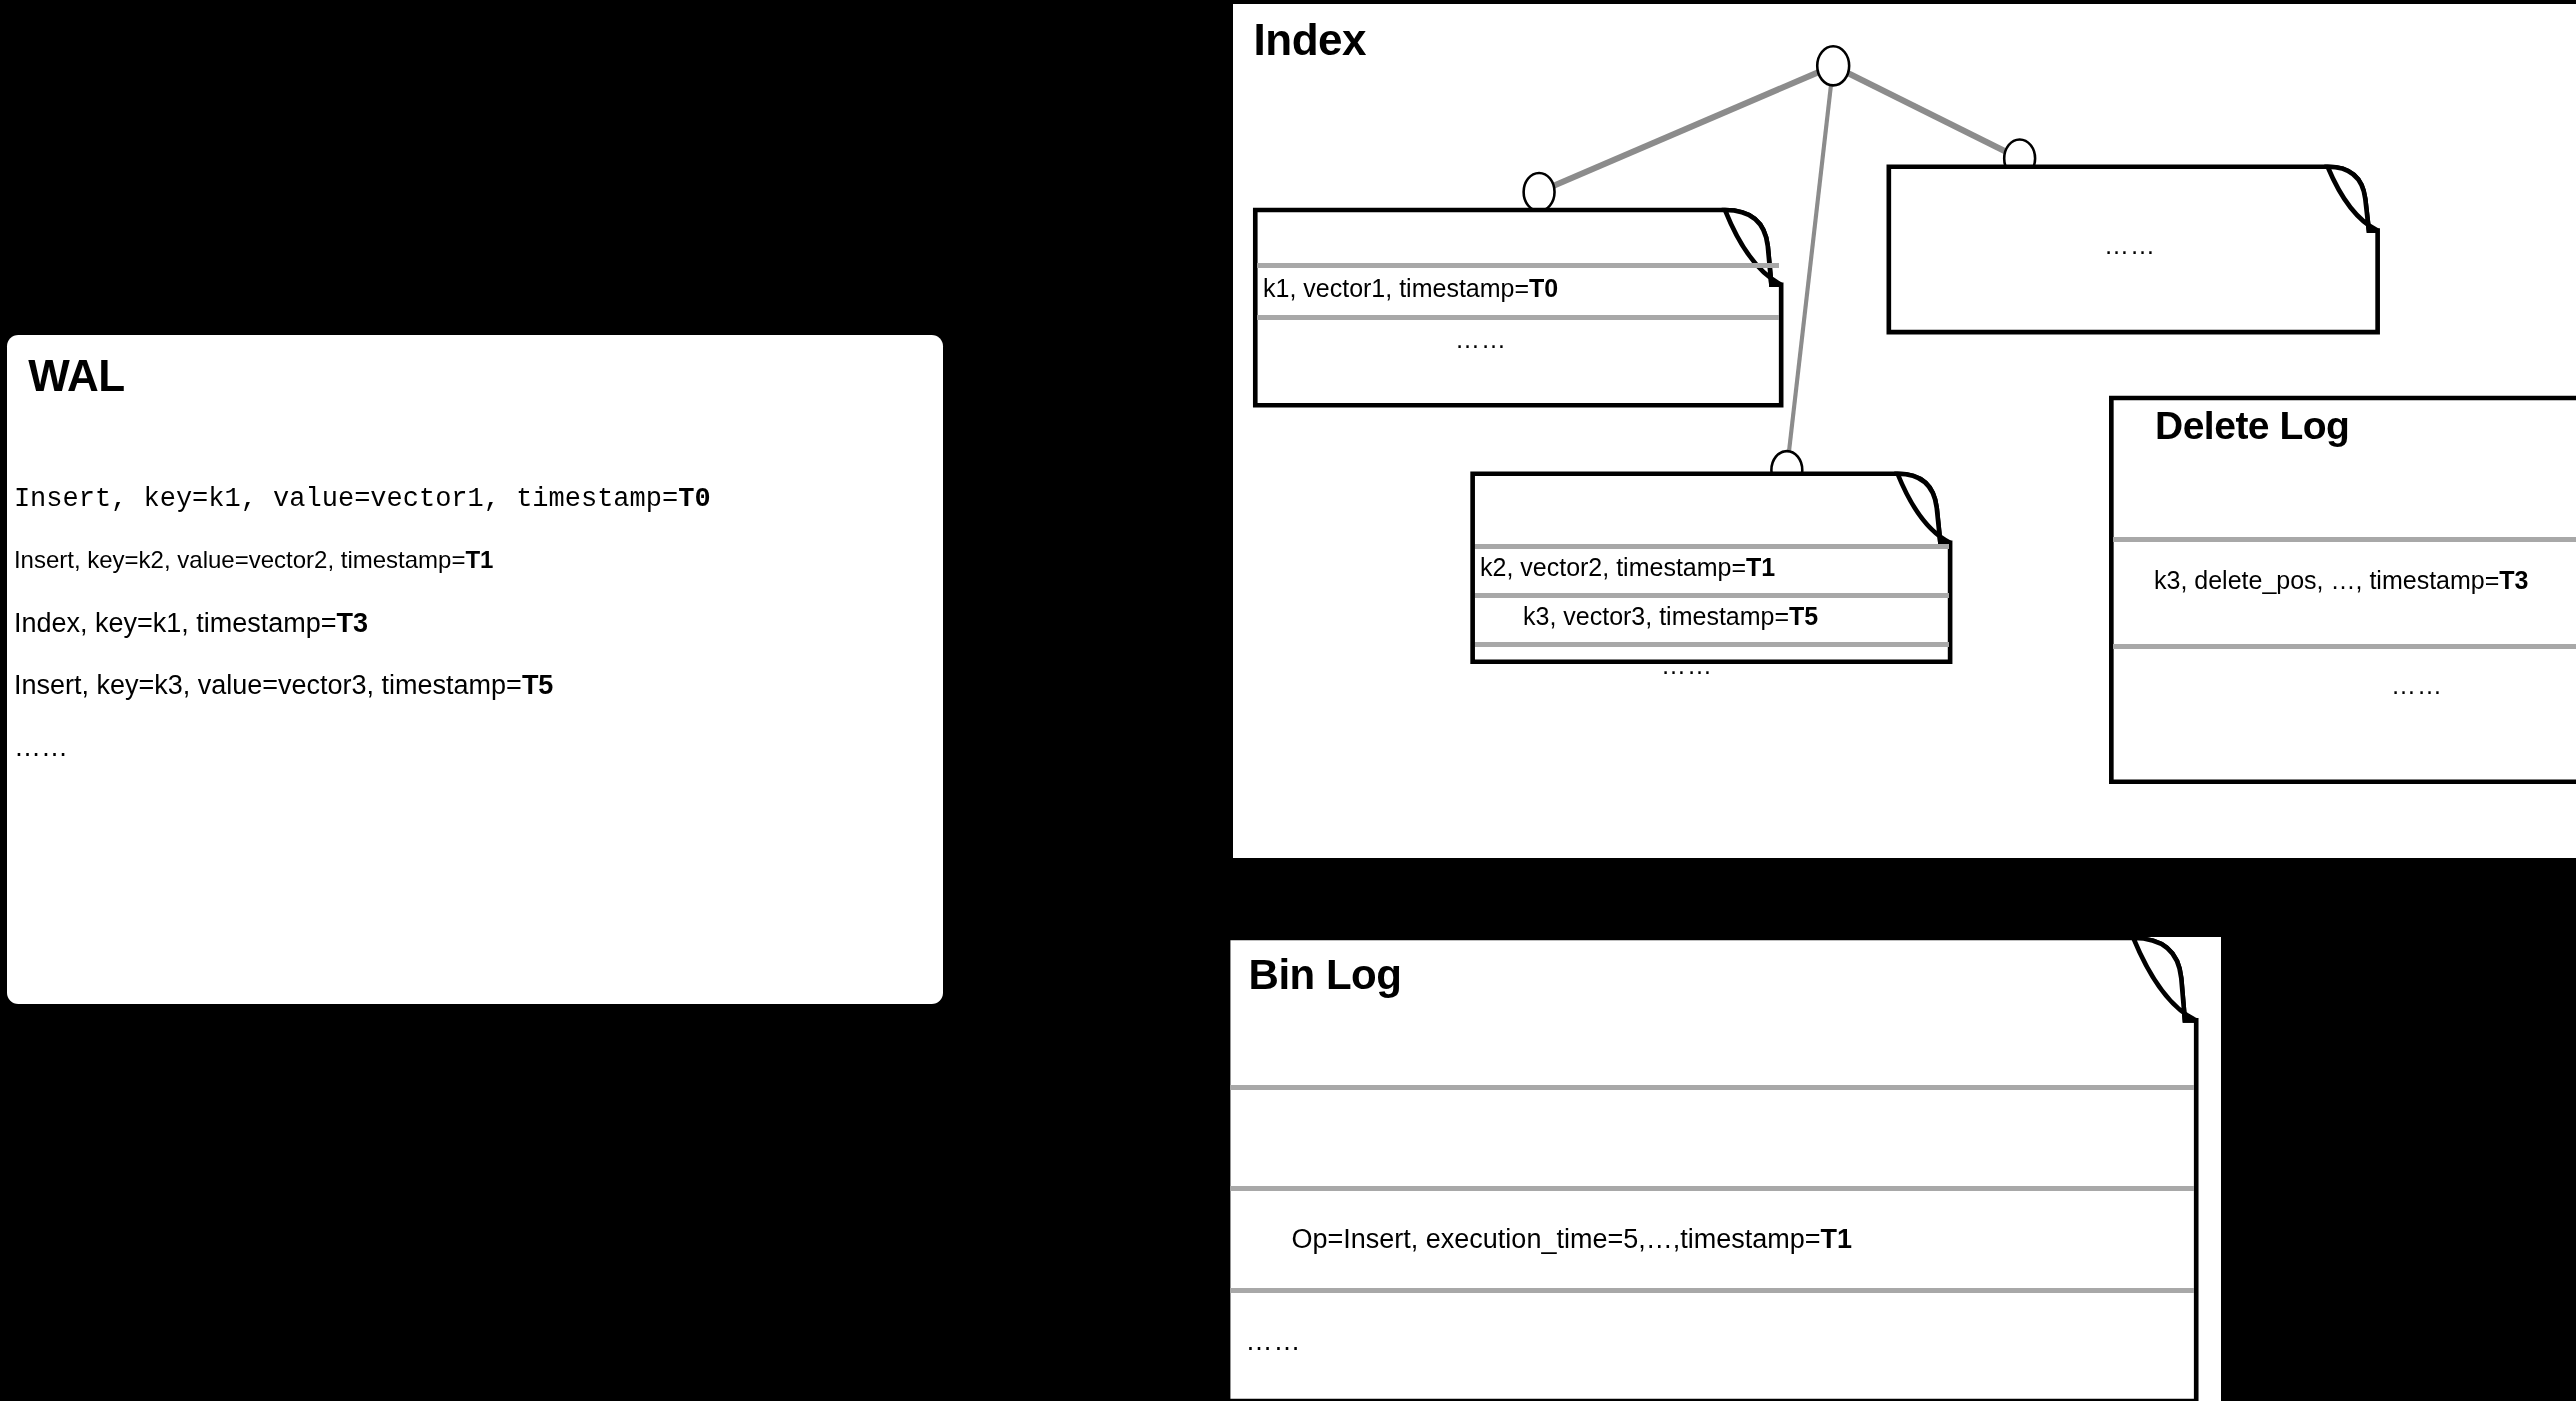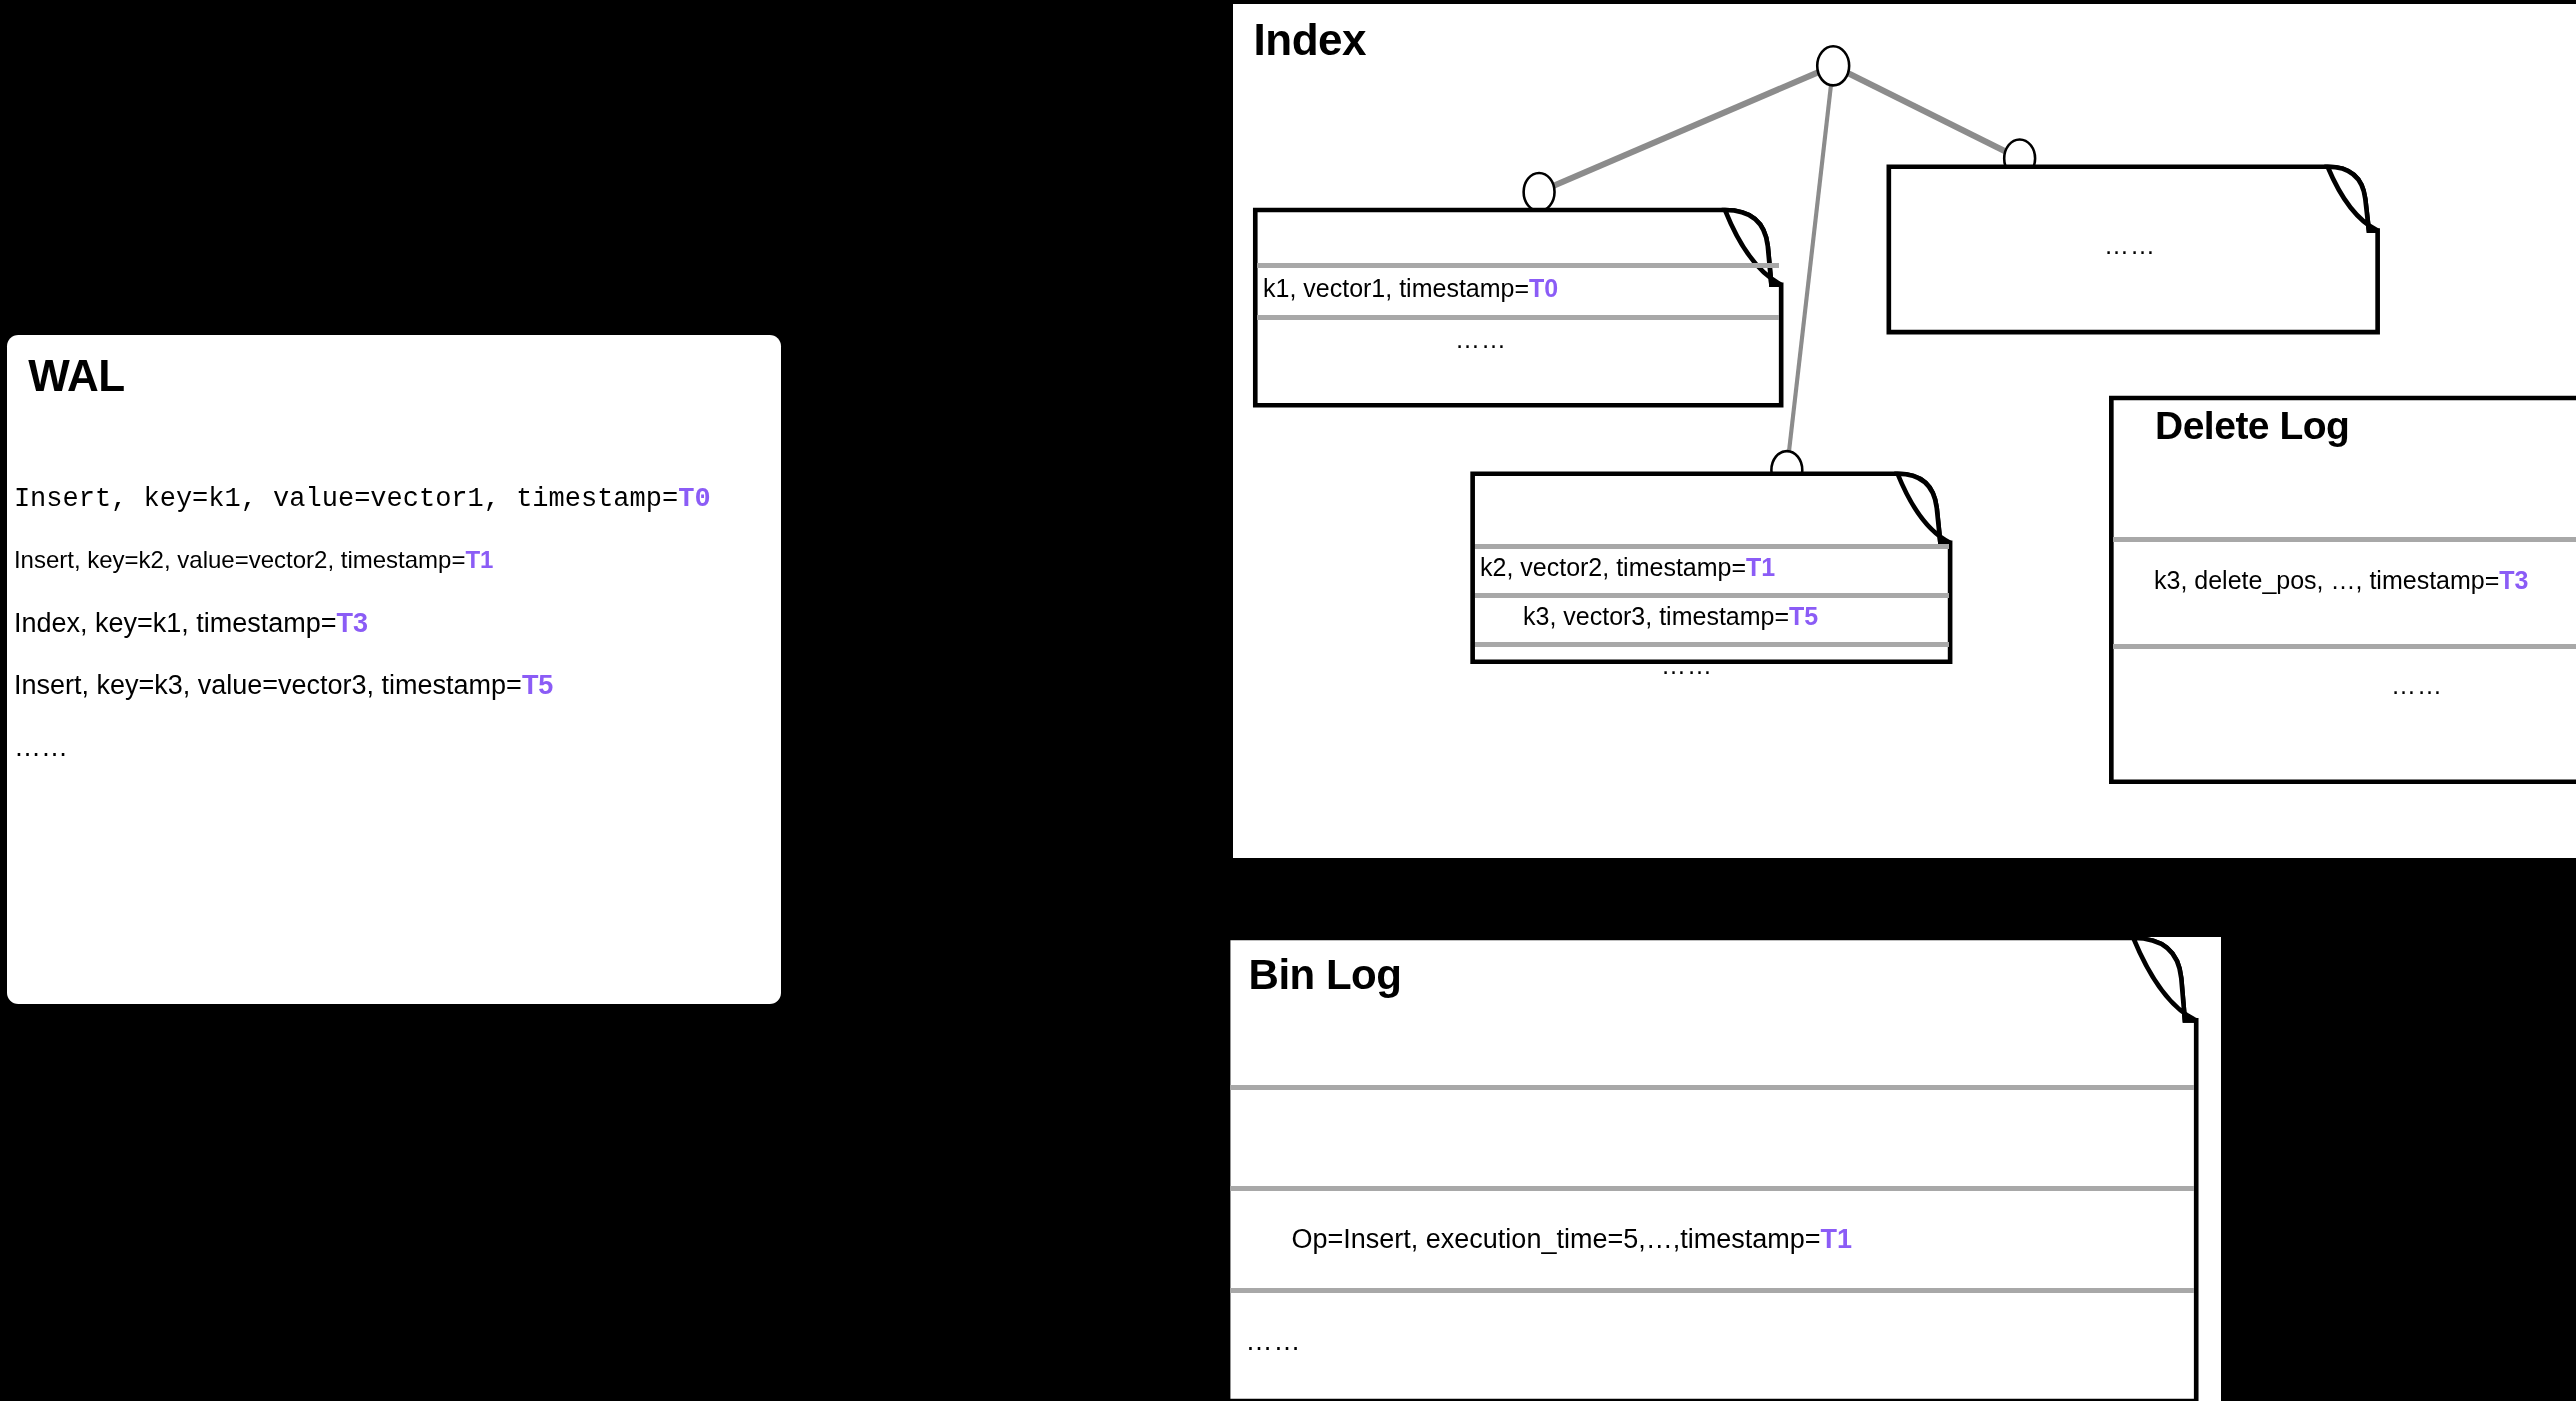--- a/index.html
+++ b/index.html
@@ -2,27 +2,27 @@
 <html style="font-size:8.2px"><head>
 <meta charset="utf-8">
 <style>
   html,body{margin:0;padding:0;background:#000;}
   body{width:2817px;height:1402px;position:relative;overflow:hidden;
        font-family:"Liberation Sans","DejaVu Sans",sans-serif;}
 
   .panel{position:absolute;background:#fff;box-sizing:border-box;}
 
   
-  #wal{left:6.7px;top:335px;width:774px;height:669px;border-radius:11.3px;}
+  #wal{left:6.7px;top:335px;width:936px;height:669px;border-radius:11.3px;}
   .card-title{position:absolute;font-weight:bold;color:#000;
               letter-spacing:-0.5px;white-space:nowrap;}
   #wal-title{left:21.6px;top:15.5px;font-size:44px;}
   .rowtext{position:absolute;white-space:nowrap;color:#000;}
   .sep{position:absolute;left:0;height:4.6px;background:#A8A8A8;}
-  .ts{color:#8b5cf6;font-weight:bold;}
+  .ts{color:#000000;font-weight:bold;}
 
   
   #index{left:1233px;top:4.1px;width:1580px;height:854px;}
   #index-title{left:20.6px;top:11.3px;font-size:44px;}
 
   
   #dl-title{font-size:39px;}
 
   
   #binlog{left:1227px;top:937px;width:994px;height:465px;}

